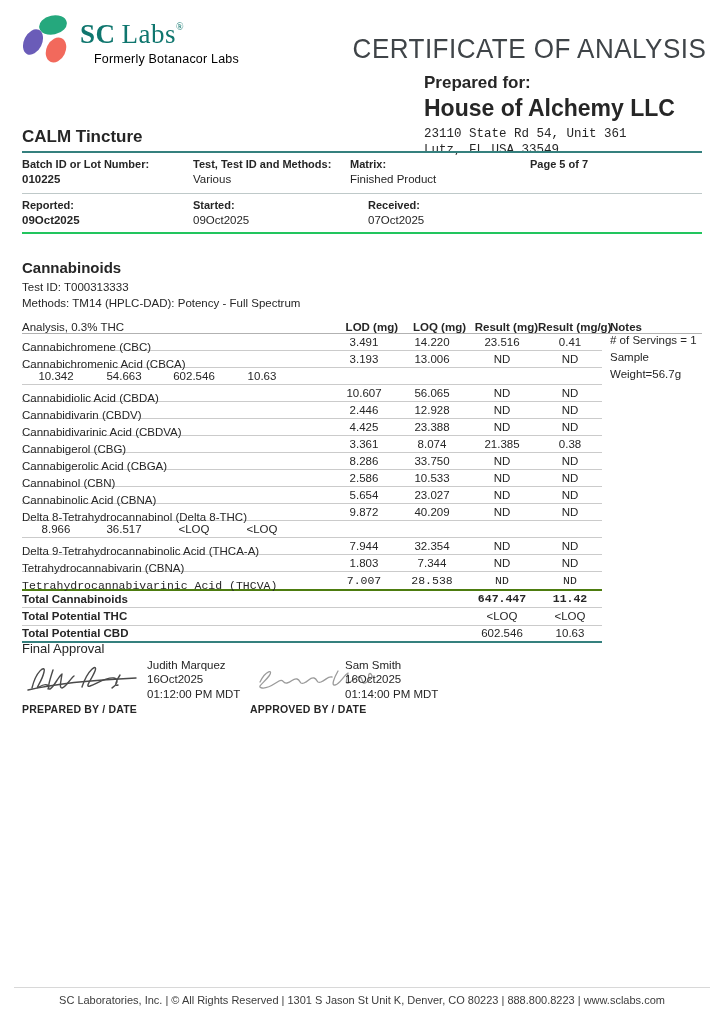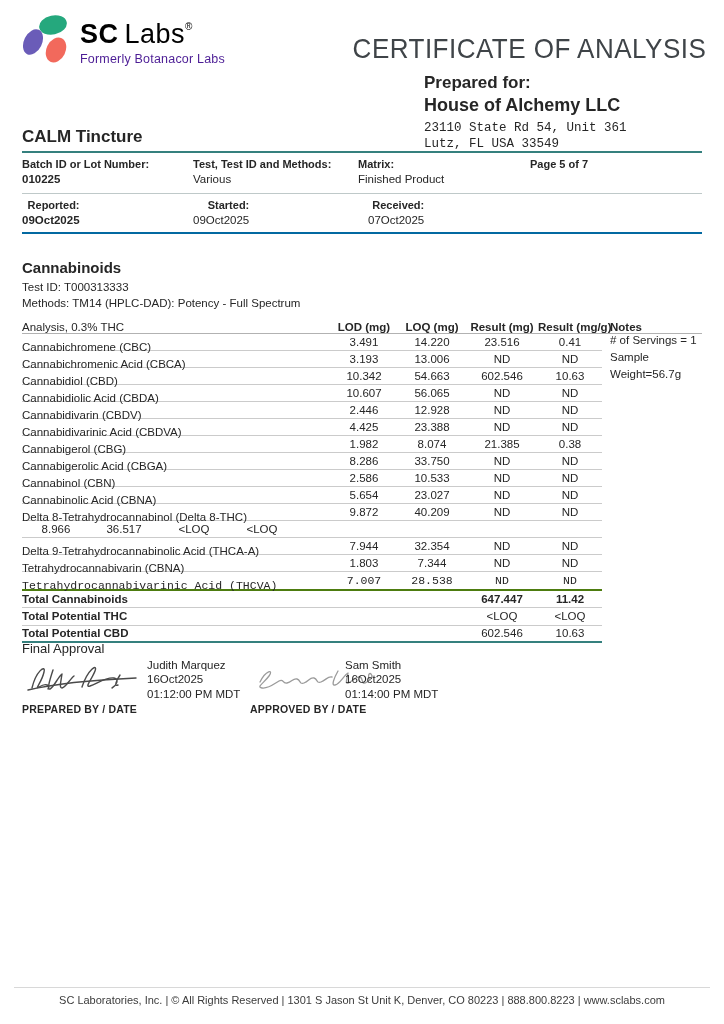--- a/index.html
+++ b/index.html
@@ -7,73 +7,73 @@
   body { font-family: "Liberation Sans", sans-serif; color: #262626; }
   .page {
     position: relative; width: 724px; height: 1024px;
     background: #ffffff; overflow: hidden;
   }
 
   
   .brand { position: absolute; left: 22px; top: 13px; display: flex; align-items: flex-start; }
   .brand-mark { width: 52px; height: 52px; }
   .brand-text { margin-left: 6px; padding-top: 8px; }
-  .brand-name { font-size: 27px; color: #000000; letter-spacing: 0.5px; line-height: 1; }
+  .brand-name { font-size: 27px; color: #0f766e; letter-spacing: 0.5px; line-height: 1; font-family: Liberation Serif, serif; }
   .brand-name .sc { font-weight: 700; }
   .brand-name .labs { font-weight: 400; margin-left: 6px; }
   .brand-name .reg { font-size: 10px; vertical-align: top; position: relative; top: 1px; }
-  .brand-sub { font-size: 12.5px; color: #4c1d95; margin-top: 4px; letter-spacing: 0.2px; }
+  .brand-sub { font-size: 12.5px; color: #000000; margin-top: 4px; letter-spacing: 0.2px; margin-left: 14px; }
 
   .coa-title {
     position: absolute; top: 33px; right: 18px;
     font-size: 28px; font-weight: 400; color: #3F4448;
     transform: scaleX(0.93); transform-origin: right center;
     letter-spacing: 0.5px; white-space: nowrap;
   }
   .prepared { position: absolute; left: 424px; top: 73px; }
   .prep-label { font-size: 17px; font-weight: 700; margin-bottom: 2px; }
-  .client-name { font-size: 18px; font-weight: 700; margin-bottom: 5px; }
+  .client-name { font-size: 23px; font-weight: 700; margin-bottom: 5px; }
   .addr { font-size: 12.5px; line-height: 1.25; font-family: Liberation Mono, monospace; }
 
   
   .product-name { position: absolute; left: 22px; top: 127px; font-size: 17px; font-weight: 700; }
   .batch-table { position: absolute; left: 22px; top: 151px; width: 680px; border-top: 2px solid #35807E; }
   .b-row { position: relative; }
   .b-row1 { height: 41px; border-bottom: 1px solid #BFC9C9; }
-  .b-row2 { height: 40px; border-bottom: 2px solid #0369a1; text-align: right; }
+  .b-row2 { height: 40px; border-bottom: 2px solid #22c55e; }
   .b-cell { position: absolute; top: 5px; }
   .b-label { font-size: 11px; font-weight: 700; }
   .b-value { font-size: 11.5px; margin-top: 3px; }
   .b-value.bold { font-weight: 700; }
 
   
   .cann { position: absolute; left: 22px; top: 259px; width: 680px; }
   .cann h2 { font-size: 15px; font-weight: 700; margin-bottom: 5px; }
   .cann .meta { font-size: 11.5px; line-height: 1.2; margin-bottom: 2px; }
   .thead { display: flex; align-items: flex-end; height: 18px; margin-top: 5px;
            border-bottom: 1px solid #B2B2B2; font-size: 11.5px; }
   .thead .analysis { flex: 1; font-weight: 400; }
-  .thead .th { font-weight: 700; text-align: center; white-space: nowrap; }
+  .thead .th { font-weight: 700; text-align: right; white-space: nowrap; }
   .th-notes { width: 100px; text-align: left !important; padding-left: 8px; }
   .c1 { width: 68px; } .c2 { width: 68px; } .c3 { width: 72px; } .c4 { width: 64px; }
   .tbody { width: 580px; }
   .trow { display: flex; align-items: center; height: 17px;
           border-bottom: 1px solid #CBCBCB; font-size: 11.5px; }
   .trow:last-child { border-bottom: none; font-family: Liberation Mono, monospace; }
   .trow .analyte { flex: 1; white-space: nowrap; margin-top: 11px; }
   .trow .num { text-align: center; white-space: nowrap; }
   .notes-block { position: absolute; left: 588px; top: 73px; width: 110px;
                  font-size: 11.5px; line-height: 17px; white-space: nowrap; }
   .totals { width: 580px; border-top: 2px solid #4d7c0f; }
   .total-row { display: flex; align-items: center; height: 17.5px;
                border-bottom: 1px solid #CBCBCB; font-size: 11.5px; }
   .total-row:last-child { border-bottom: 2px solid #35807E; }
   .total-row .tlabel { flex: 1; font-weight: 700; white-space: nowrap; }
   .total-row .num { text-align: center; white-space: nowrap; }
-  .total-row.main .num { font-weight: 700; }
+  .total-row.main .num { font-weight: 700; font-family: Liberation Mono, monospace; }
 
   
   .approval { position: absolute; left: 22px; top: 641px; width: 680px; height: 80px; }
   .approval h3 { font-size: 13px; font-weight: 400; }
   .sig { position: absolute; }
   .sig svg { fill: none; stroke-linecap: round; stroke-linejoin: round; }
   .sig1 { left: 0; top: 16px; }
   .sig2 { left: 228px; top: 20px; }
   .sig-info { position: absolute; font-size: 11.5px; line-height: 1.25; }
   .info1 { left: 125px; top: 17px; }
@@ -117,21 +117,21 @@
   <div class="batch-table">
     <div class="b-row b-row1">
       <div class="b-cell" style="left:0">
         <div class="b-label">Batch ID or Lot Number:</div>
         <div class="b-value bold">010225</div>
       </div>
       <div class="b-cell" style="left:171px">
         <div class="b-label">Test, Test ID and Methods:</div>
         <div class="b-value">Various</div>
       </div>
-      <div class="b-cell" style="left:336px">
+      <div class="b-cell" style="left:328px">
         <div class="b-label">Matrix:</div>
         <div class="b-value">Finished Product</div>
       </div>
       <div class="b-cell" style="left:508px">
         <div class="b-label">Page 5 of 7</div>
       </div>
     </div>
     <div class="b-row b-row2">
       <div class="b-cell" style="left:0">
         <div class="b-label">Reported:</div>
@@ -171,21 +171,20 @@
     <div class="num c4">0.41</div>
   </div>
         <div class="trow">
     <div class="analyte">Cannabichromenic Acid (CBCA)</div>
     <div class="num c1">3.193</div>
     <div class="num c2">13.006</div>
     <div class="num c3">ND</div>
     <div class="num c4">ND</div>
   </div>
         <div class="trow">
-    <div class="analyte">Cannabidiol (CBD)</div>
     <div class="num c1">10.342</div>
     <div class="num c2">54.663</div>
     <div class="num c3">602.546</div>
     <div class="num c4">10.63</div>
   </div>
         <div class="trow">
     <div class="analyte">Cannabidiolic Acid (CBDA)</div>
     <div class="num c1">10.607</div>
     <div class="num c2">56.065</div>
     <div class="num c3">ND</div>
@@ -200,21 +199,21 @@
   </div>
         <div class="trow">
     <div class="analyte">Cannabidivarinic Acid (CBDVA)</div>
     <div class="num c1">4.425</div>
     <div class="num c2">23.388</div>
     <div class="num c3">ND</div>
     <div class="num c4">ND</div>
   </div>
         <div class="trow">
     <div class="analyte">Cannabigerol (CBG)</div>
-    <div class="num c1">1.982</div>
+    <div class="num c1">3.361</div>
     <div class="num c2">8.074</div>
     <div class="num c3">21.385</div>
     <div class="num c4">0.38</div>
   </div>
         <div class="trow">
     <div class="analyte">Cannabigerolic Acid (CBGA)</div>
     <div class="num c1">8.286</div>
     <div class="num c2">33.750</div>
     <div class="num c3">ND</div>
     <div class="num c4">ND</div>

